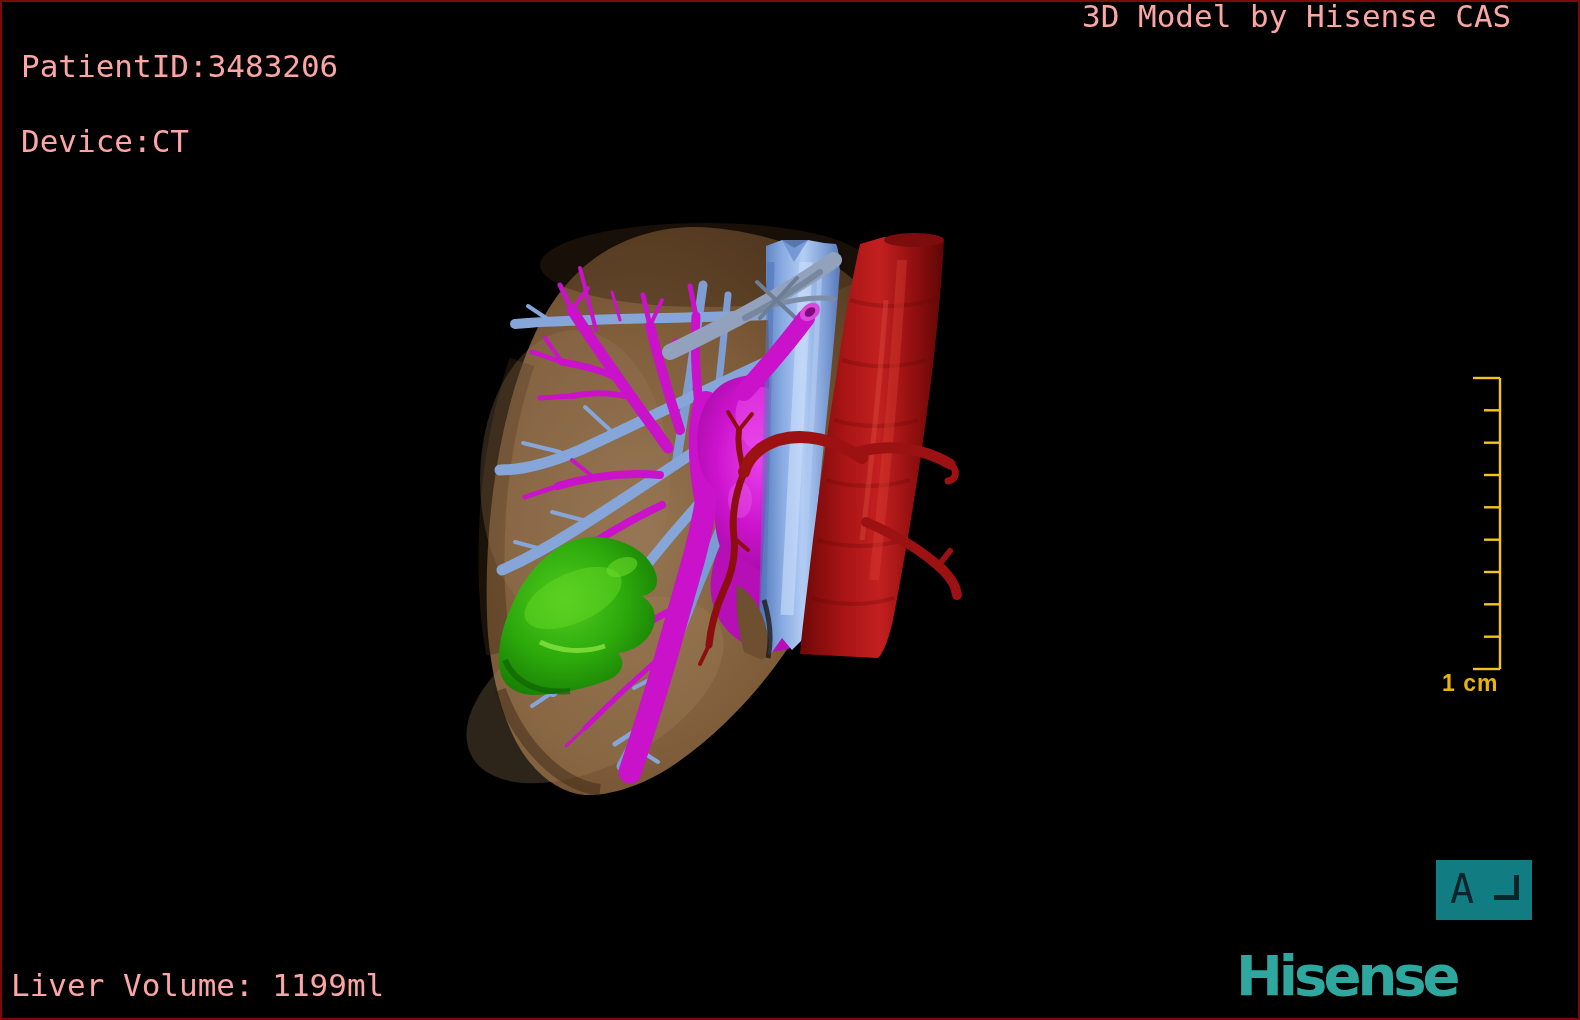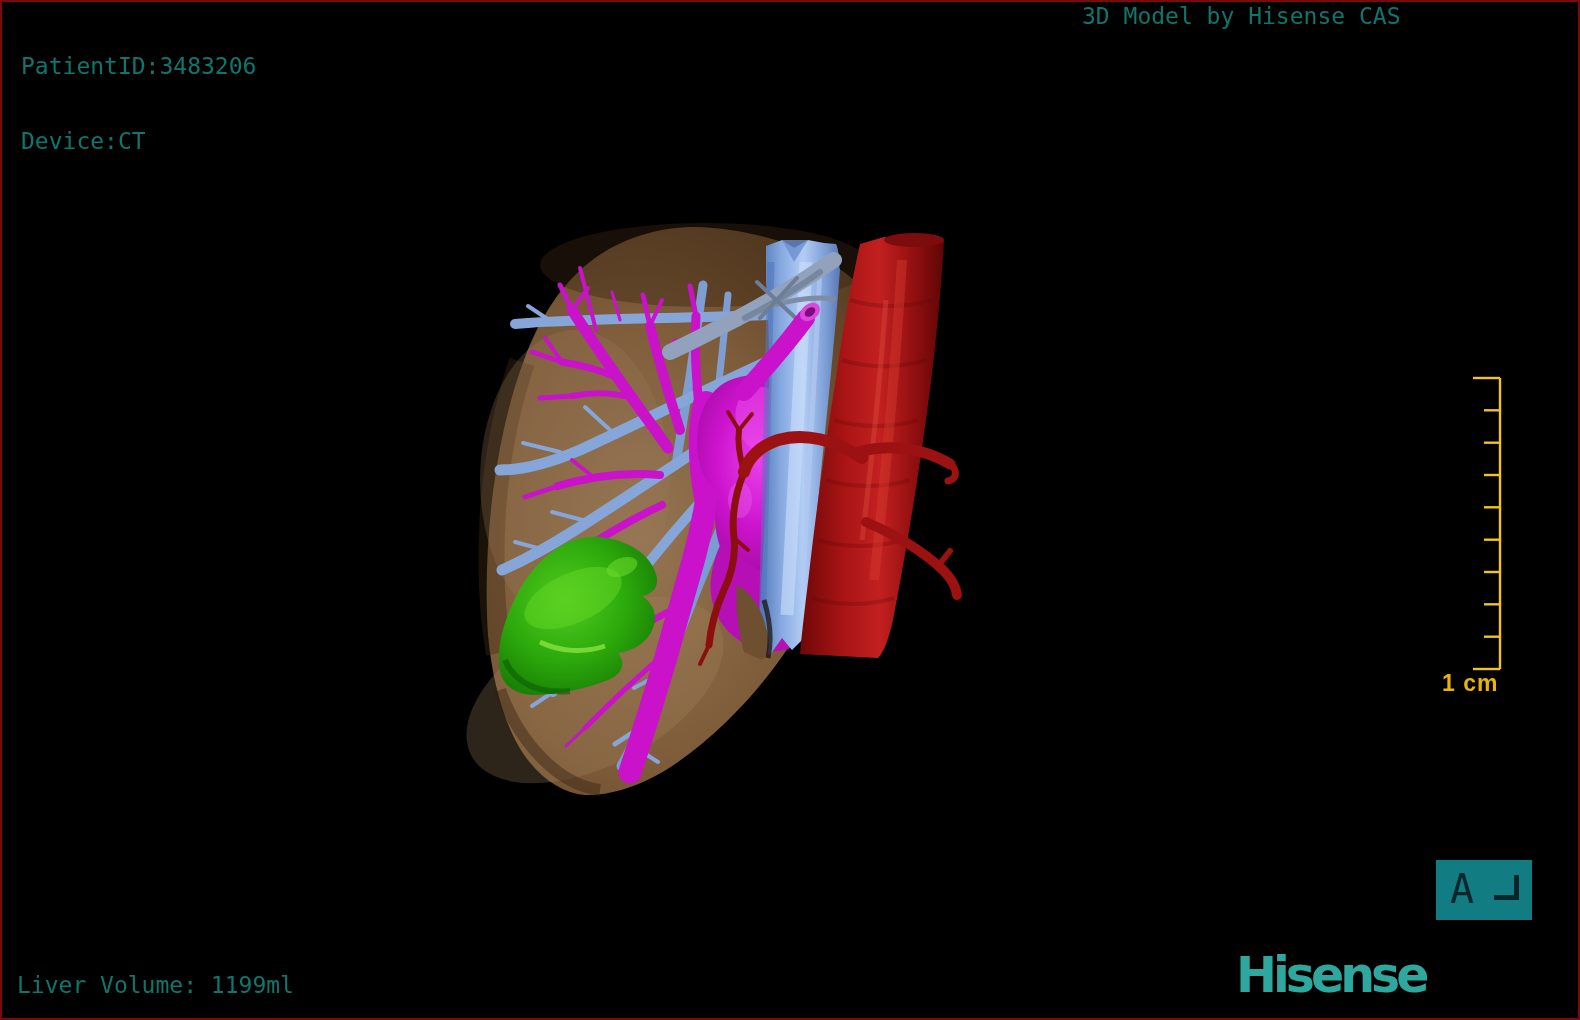--- a/index.html
+++ b/index.html
@@ -1,38 +1,38 @@
 <!DOCTYPE html>
 <html><head>
 <meta charset="utf-8">
 <style>
   html,body{margin:0;padding:0;background:#000;}
   body{width:1580px;height:1020px;position:relative;overflow:hidden;
        font-family:"DejaVu Sans Mono","Liberation Mono",monospace;}
   .frame{position:absolute;inset:0;border:2px solid #7c0a0a;box-sizing:border-box;
          pointer-events:none;z-index:50;}
-  .overlay-text{position:absolute;color:#0f766e;font-size:23px;line-height:25px;
+  .overlay-text{position:absolute;color:#fca5a5;font-size:31px;line-height:25px;
                 white-space:pre;z-index:20;}
   #patient-info{left:5px;top:4px;margin-left:16px;}
   #watermark{left:1082px;top:4px;}
-  #liver-volume{left:17px;top:973px;}
+  #liver-volume{left:11px;top:973px;}
   #model-svg{position:absolute;left:0;top:0;width:1580px;height:1020px;z-index:5;}
   #scale-label{position:absolute;left:1442px;top:670px;color:#eab308;
                font-family:"Liberation Sans",sans-serif;font-weight:bold;
                font-size:23px;letter-spacing:1px;z-index:20;}
   #orient-box{position:absolute;left:1436px;top:860px;width:96px;height:60px;
               background:#117c82;z-index:20;}
   #orient-letter{position:absolute;left:14px;top:7px;color:#07262c;font-size:40px;
                  line-height:44px;font-family:"DejaVu Sans Mono",monospace;}
   #orient-icon{position:absolute;right:13px;top:15px;width:25px;height:25px;
                border-right:5px solid #07262c;border-bottom:5px solid #07262c;
                box-sizing:border-box;}
   #brand-logo{position:absolute;left:1236px;top:936px;color:#2ea79e;
               font-family:"DejaVu Sans","Liberation Sans",sans-serif;
-              font-weight:bold;font-size:49px;line-height:80px;
+              font-weight:bold;font-size:56px;line-height:80px;
               letter-spacing:-4px;z-index:20;}
 </style>
 </head>
 <body>
 
 <div class="frame"></div>
 
 <div id="patient-info" class="overlay-text">
   <div>PatientID:3483206</div>
   <div>Device:CT</div>

